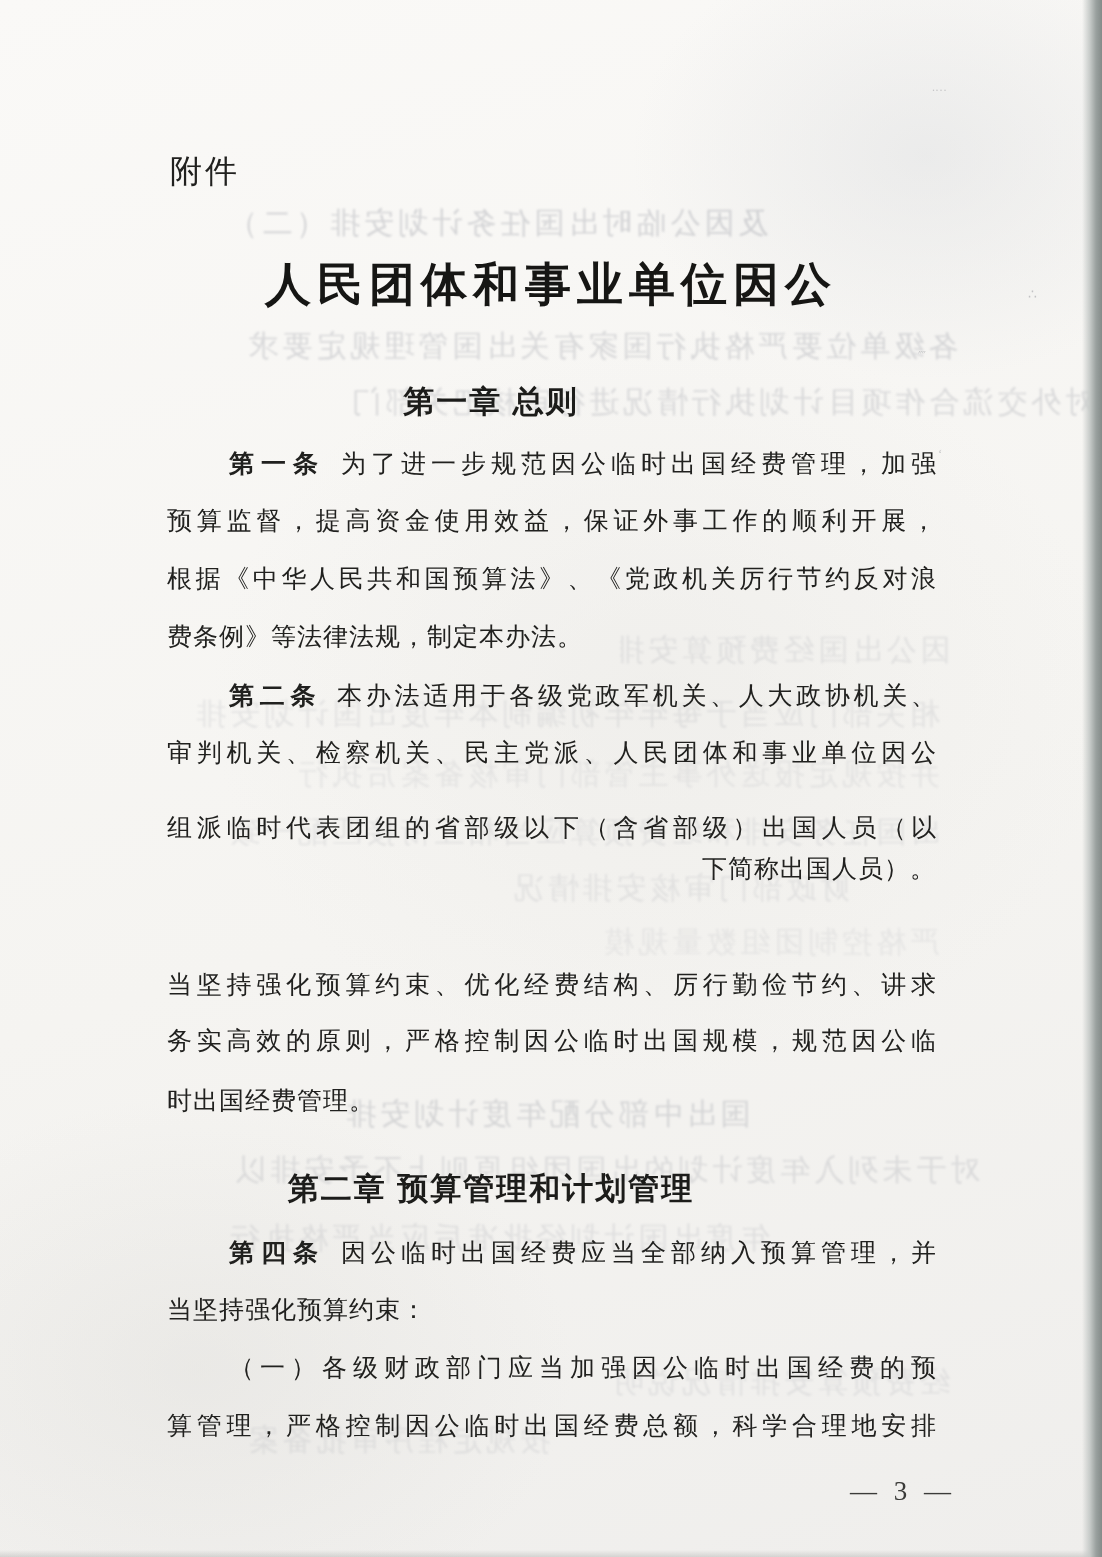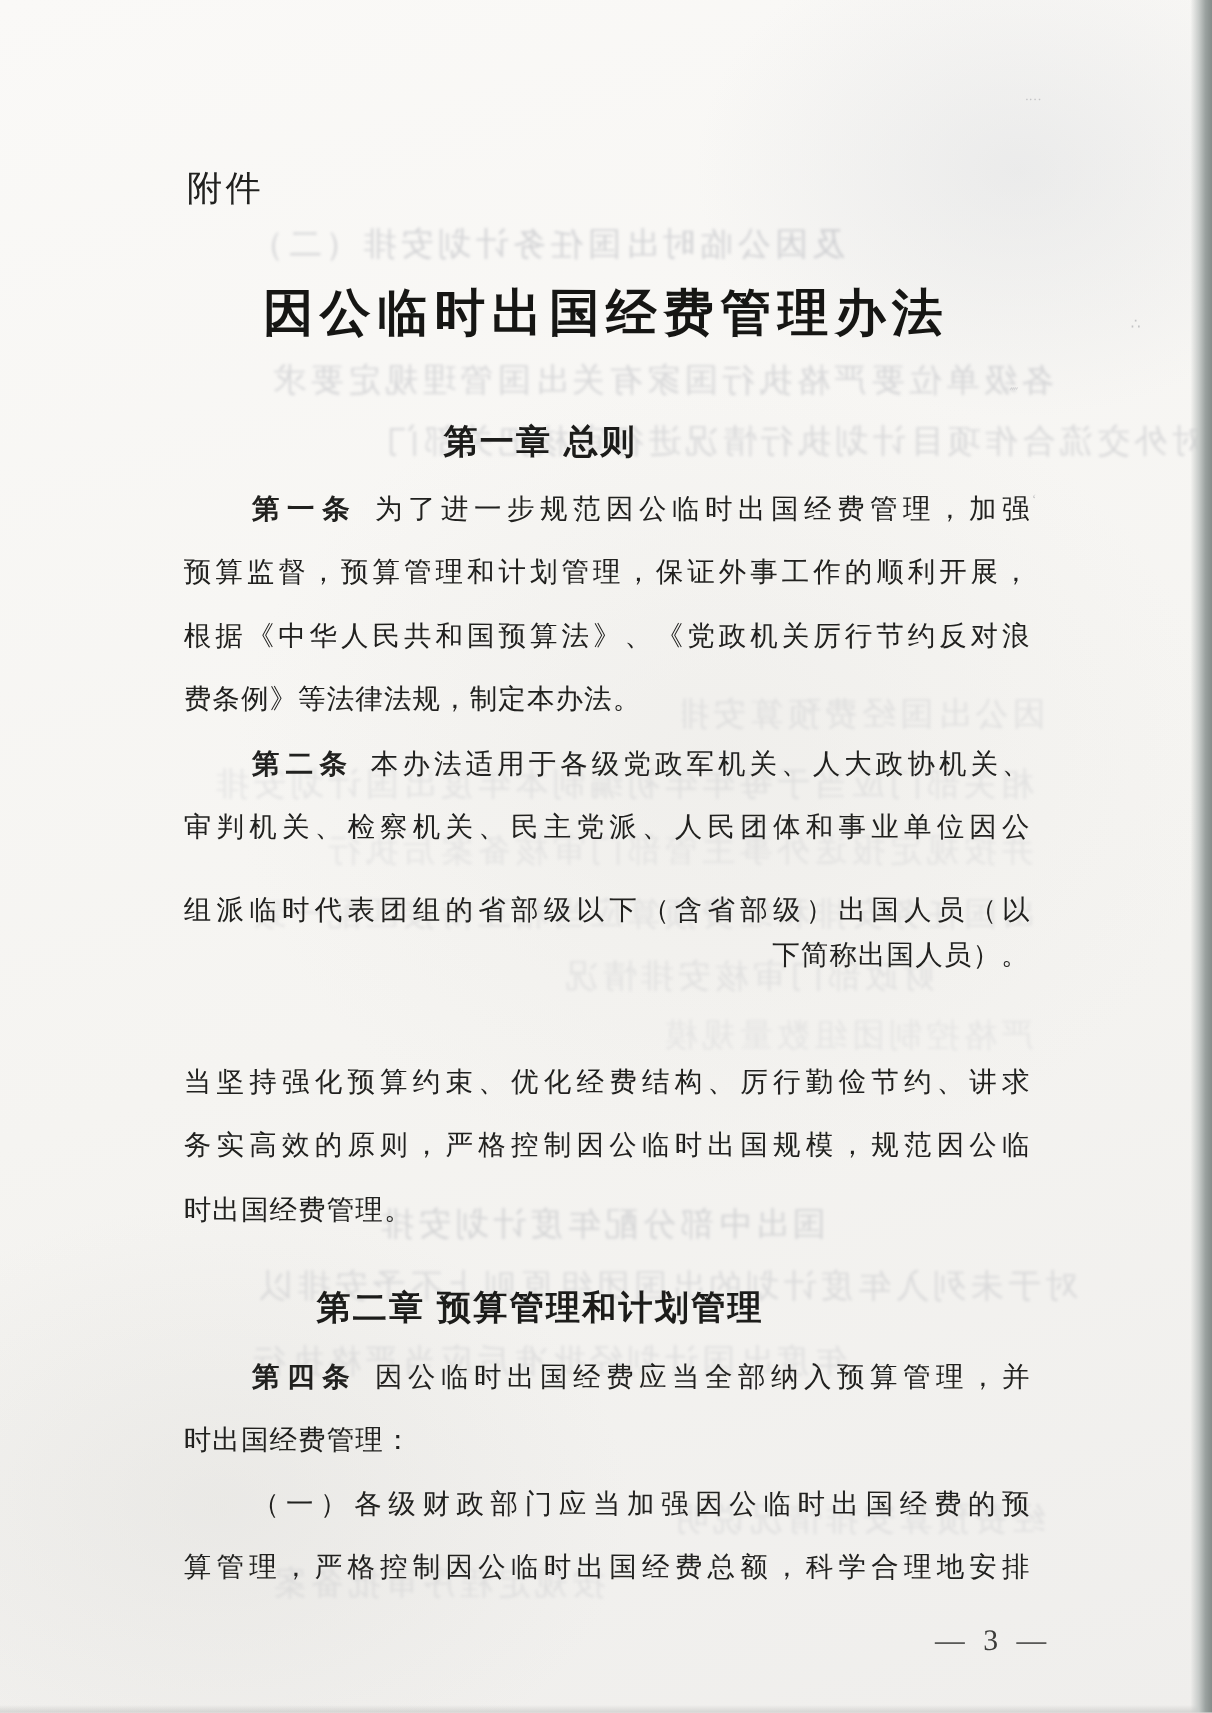--- a/index.html
+++ b/index.html
@@ -86,42 +86,42 @@
   <div class="ghost" style="top:1362px;left:560px;width:390px;opacity:.17;">经费预算安排情况说明</div>
   <div class="ghost" style="top:1420px;left:150px;width:400px;opacity:.16;">按规定程序审批备案</div>
 
   <div class="speck" style="top:80px;left:932px;font-size:12px;opacity:.5;">.…</div>
   <div class="speck" style="top:286px;left:1028px;font-size:14px;opacity:.55;">∴</div>
   <div class="speck" style="top:446px;left:938px;font-size:13px;opacity:.5;">ʻ</div>
   <div class="speck" style="top:350px;left:918px;font-size:12px;opacity:.45;">⁗</div>
 
   <div class="attachment">附件</div>
 
-  <div class="doc-title">因公临时出国经费管理办法</div>
+  <div class="doc-title">人民团体和事业单位因公</div>
 
   <div class="chapter" style="top:381px;">第一章 总则</div>
 
   <div class="line fill indent" style="top:443px;"><span class="art-label">第一条</span><span>为了进一步规范因公临时出国经费管理，加强</span></div>
-  <div class="line fill" style="top:501px;">预算监督，预算管理和计划管理，保证外事工作的顺利开展，</div>
+  <div class="line fill" style="top:501px;">预算监督，提高资金使用效益，保证外事工作的顺利开展，</div>
   <div class="line fill" style="top:559px;">根据《中华人民共和国预算法》、《党政机关厉行节约反对浪</div>
   <div class="line" style="top:617px;">费条例》等法律法规，制定本办法。</div>
 
   <div class="line fill indent" style="top:675px;"><span class="art-label">第二条</span><span>本办法适用于各级党政军机关、人大政协机关、</span></div>
   <div class="line fill" style="top:733px;">审判机关、检察机关、民主党派、人民团体和事业单位因公</div>
   <div class="line fill" style="top:808px;">组派临时代表团组的省部级以下（含省部级）出国人员（以</div>
   <div class="line" style="top:849px;text-align:right;">下简称出国人员）。</div>
 
   <div class="line fill" style="top:965px;">当坚持强化预算约束、优化经费结构、厉行勤俭节约、讲求</div>
   <div class="line fill" style="top:1023px;font-family:Liberation Mono, monospace;">务实高效的原则，严格控制因公临时出国规模，规范因公临</div>
   <div class="line" style="top:1081px;">时出国经费管理。</div>
 
   <div class="chapter" style="top:1168px;">第二章 预算管理和计划管理</div>
 
   <div class="line fill indent" style="top:1232px;"><span class="art-label">第四条</span><span>因公临时出国经费应当全部纳入预算管理，并</span></div>
-  <div class="line" style="top:1290px;">时出国经费管理：</div>
+  <div class="line" style="top:1290px;">当坚持强化预算约束：</div>
 
   <div class="line fill" style="top:1406px;">算管理，严格控制因公临时出国经费总额，科学合理地安排</div>
   <div class="line fill indent" style="top:1348px;"><span>（一）</span><span>各级财政部门应当加强因公临时出国经费的预</span></div>
 
   <div class="page-number">— 3 —</div>
 
   <div class="edge-bottom"></div>
   <div class="edge-right"></div>
 </div>
 

